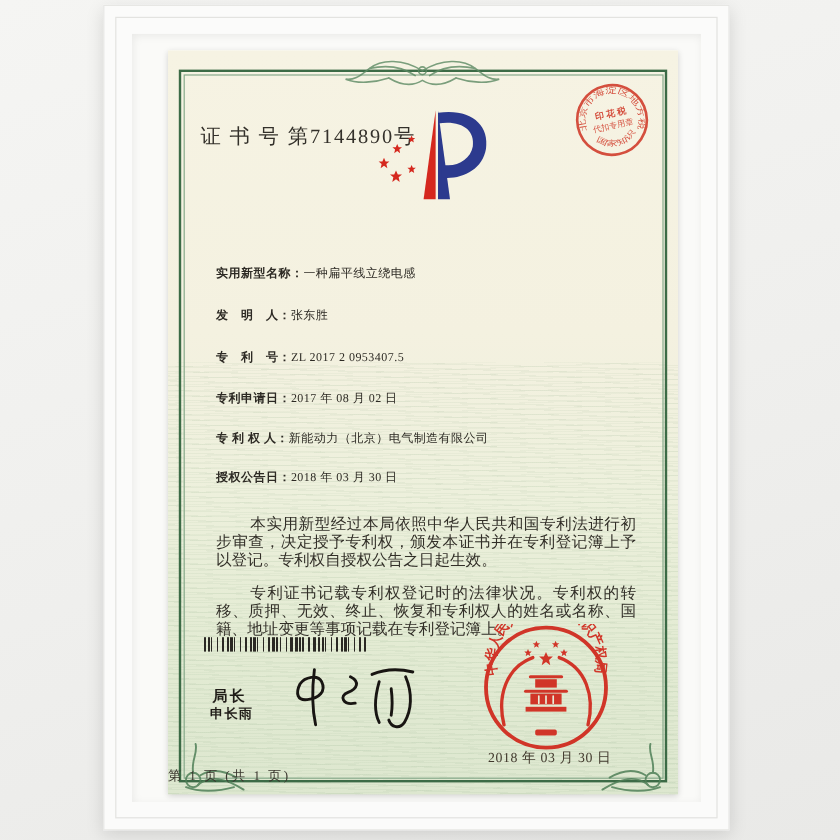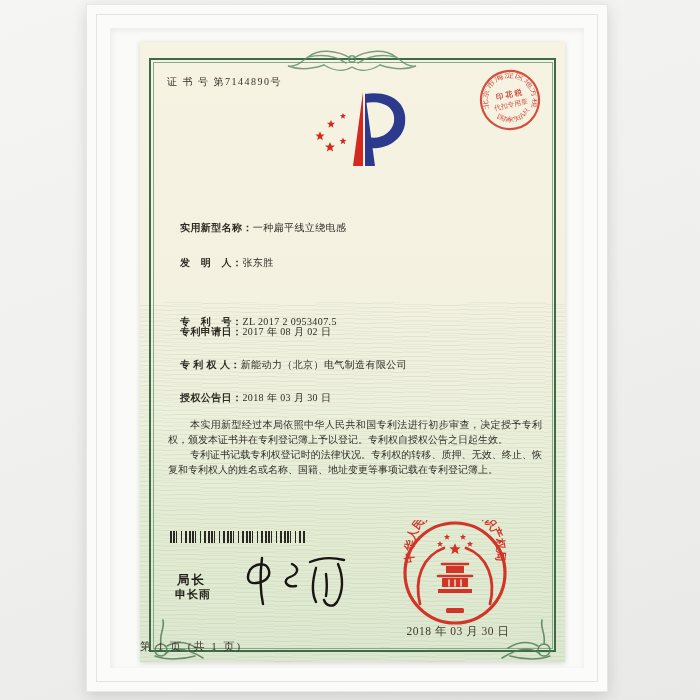--- a/index.html
+++ b/index.html
@@ -16,27 +16,27 @@
   
   .paper{position:absolute;left:140px;top:42px;width:425px;height:620px;z-index:2;
     background:linear-gradient(180deg,#f6f3e3 0%,#f4f1e0 38%,#edf0dc 60%,#e3ebd3 80%,#dde7cf 100%);
     box-shadow:0 1px 5px rgba(0,0,0,.16);}
   .texture{position:absolute;left:0;right:0;top:42%;bottom:0;pointer-events:none;
     background:repeating-linear-gradient(1.5deg,rgba(96,140,96,.07) 0 1px,transparent 1px 4px),
                repeating-linear-gradient(-2deg,rgba(96,140,96,.05) 0 1px,transparent 1px 5px);}
   .border-box{position:absolute;left:9px;right:9px;top:16px;bottom:10px;border:2px solid #3c6b46;}
   .border-box::before{content:"";position:absolute;left:1.5px;top:1.5px;right:1.5px;bottom:1.5px;border:1px solid #87aa8b;}
   
-  .cert-no{position:absolute;left:27px;top:33px;font-size:10px;letter-spacing:1.5px;color:#33302a;text-align:center;}
+  .cert-no{position:absolute;left:27px;top:60px;font-size:17px;letter-spacing:1.5px;color:#33302a;text-align:center;}
   .title{position:absolute;left:0;right:0;top:116px;text-align:center;font-size:24.5px;font-weight:700;
     letter-spacing:4px;color:#211e18;}
   .field-row{position:absolute;left:40px;font-size:10px;color:#2d2a24;white-space:nowrap;letter-spacing:.4px;}
   .field-row .lab{font-weight:600;}
   .body-text{position:absolute;left:28px;top:376px;width:374px;}
-  .body-text p{margin:0;font-size:10px;line-height:14.9px;text-align:justify;text-indent:2.2em;color:#322f28;}
+  .body-text p{margin:12px;font-size:13px;line-height:14.9px;text-align:justify;text-indent:2.2em;color:#322f28;}
   .barcode{position:absolute;left:30px;top:489px;width:135px;height:12px;
     background:repeating-linear-gradient(90deg,#2a2823 0 2px,transparent 2px 3px,#2a2823 3px 5px,transparent 5px 6px,#2a2823 6px 7px,transparent 7px 11px,#2a2823 11px 12px,transparent 12px 15px,#2a2823 15px 17px,transparent 17px 19px);}
   .director-label{position:absolute;left:37px;top:530px;font-size:12.5px;font-weight:700;color:#201d18;letter-spacing:2px;}
   .director-name{position:absolute;left:35px;top:545px;font-size:11px;font-weight:700;color:#201d18;letter-spacing:1px;}
   .signature{position:absolute;left:100px;top:508px;}
   .seal-main{position:absolute;left:262px;top:478px;opacity:.93;}
   .seal-date{position:absolute;left:245px;top:582px;width:146px;text-align:center;font-size:11.5px;
     color:#40382c;letter-spacing:.5px;z-index:3;}
   .seal-corner{position:absolute;left:339px;top:27px;opacity:.85;transform:rotate(-12deg);}
   .page-footer{position:absolute;left:0;right:0;top:597px;text-align:left;font-size:11px;color:#3a362e;letter-spacing:2px;}
@@ -100,21 +100,21 @@
       <path d="M53,4 C80,0 96,14 93,34 C90,52 72,60 56,58 L56,47 C68,50 80,43 82,32 C84,18 72,10 53,13 Z" fill="#2c3a8e"></path>
     </svg>
 
 
     <div class="field-row" style="top:179px;">
       <span class="lab">实用新型名称：</span><span>一种扁平线立绕电感</span>
     </div>
     <div class="field-row" style="top:214px;">
       <span class="lab">发　明　人：</span><span>张东胜</span>
     </div>
-    <div class="field-row" style="top:249px;margin-top:24px;">
+    <div class="field-row" style="top:249px;">
       <span class="lab">专　利　号：</span><span>ZL 2017 2 0953407.5</span>
     </div>
     <div class="field-row" style="top:283px;">
       <span class="lab">专利申请日：</span><span>2017 年 08 月 02 日</span>
     </div>
     <div class="field-row" style="top:316px;">
       <span class="lab">专 利 权 人：</span><span>新能动力（北京）电气制造有限公司</span>
     </div>
     <div class="field-row" style="top:349px;text-align:center;">
       <span class="lab">授权公告日：</span><span>2018 年 03 月 30 日</span>

